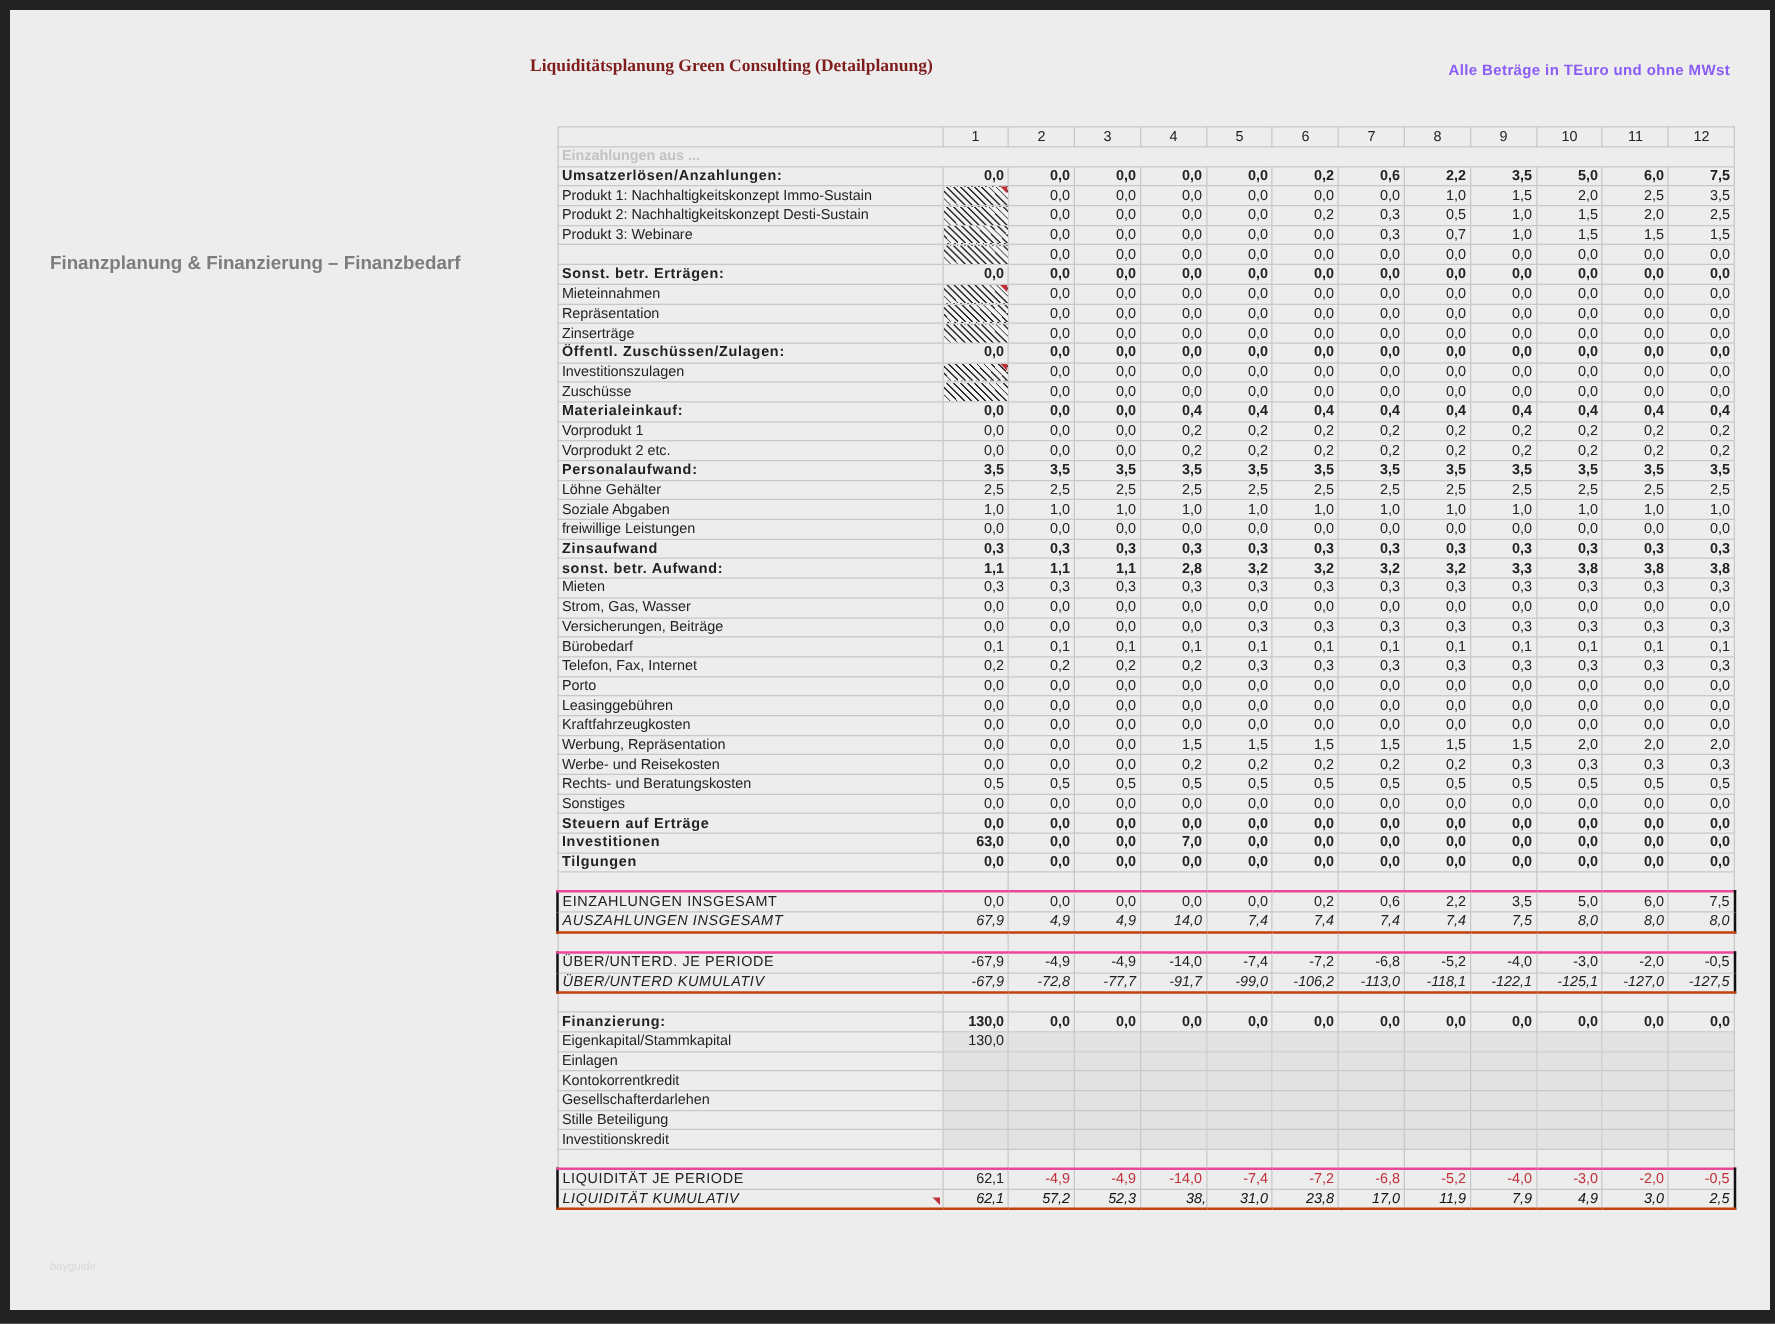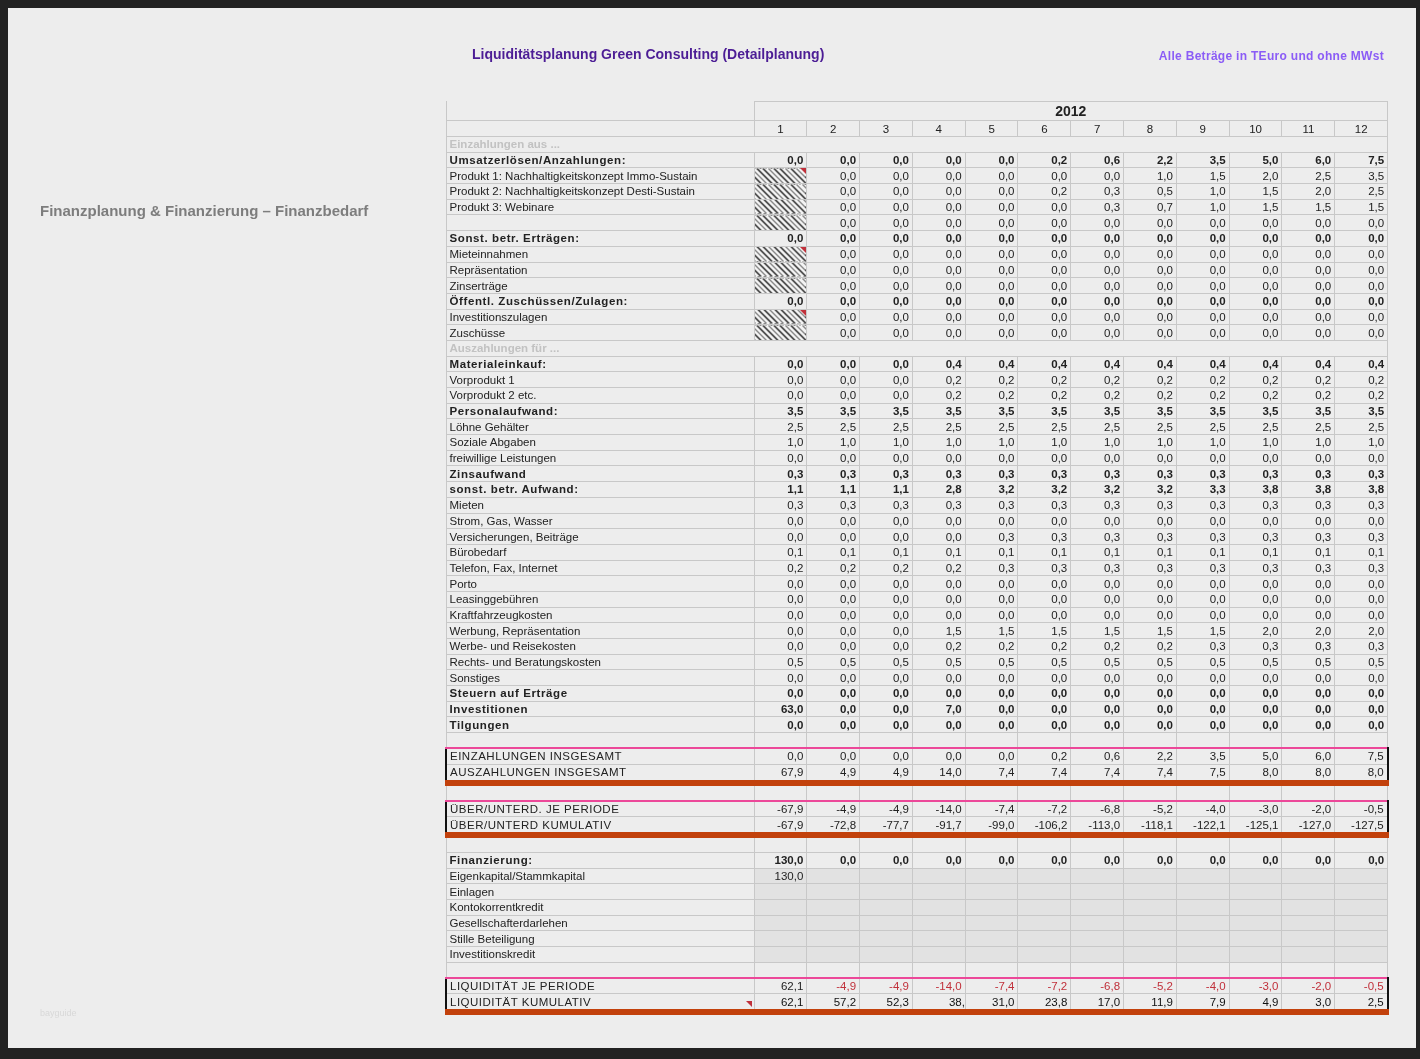--- a/index.html
+++ b/index.html
@@ -12,21 +12,21 @@
     background:#ededed;
   }
   .side-title {
     position:absolute; left:32px; top:189px; width:380px;
     font-size:15px; font-weight:bold; color:#7d7d7d; line-height:28px;
   }
   .watermark {
     position:absolute; left:32px; top:1000px; font-size:9px; color:#d8d8d8;
   }
   .doc-title {
-    position:absolute; left:464px; top:38px; font-size:14px; font-weight:bold; color:#4c1d95;
+    position:absolute; left:416px; top:38px; font-size:14px; font-weight:bold; color:#7f1d1d;font-family:Liberation Serif, serif;
   }
   .doc-note {
     position:absolute; right:32px; top:41px; font-size:12px; font-weight:bold; color:#8b5cf6;
     letter-spacing:0.3px;
   }
   table.grid {
     position:absolute; left:437px; top:93px;
     border-collapse:collapse; table-layout:fixed; width:942px;
     font-size:11.5px; color:#222;
   }
@@ -45,45 +45,41 @@
   td.first { border-left:2px solid #a8a8a8; }
   td.hatch {
     background: repeating-linear-gradient(45deg, #222 0 1px, #f3f3f3 1px 4px);
     position:relative;
   }
   .flag { position:absolute; right:0; top:0; width:0; height:0;
     border-top:6px solid #c0303a; border-left:6px solid transparent; }
   td.shade { background:#e2e2e2; }
   tr.blank td { height:14px; }
   tr.boxtop td { border-top:2px solid #ec4899; }
-  tr.boxbot td { border-bottom:6px solid #c2410c; }
+  tr.boxbot td { border-bottom:2px solid #c2410c;font-style:italic; }
   tr.boxtop td:first-child, tr.boxbot td:first-child, tr.boxmid td:first-child { border-left:2px solid #111; }
   tr.boxtop td:last-child, tr.boxbot td:last-child, tr.boxmid td:last-child { border-right:2px solid #111; }
   tr.caps td.lbl { letter-spacing:0.5px; }
   .neg { color:#c0303a; }
 </style>
 </head>
 <body>
 
 <div class="page">
   <div class="side-title">Finanzplanung &amp; Finanzierung – Finanzbedarf</div>
   <div class="watermark">bayguide</div>
   <div class="doc-title">Liquiditätsplanung Green Consulting (Detailplanung)</div>
   <div class="doc-note">Alle Beträge in TEuro und ohne MWst</div>
 
   <table class="grid">
     <colgroup>
       <col style="width:308px">
       <col span="12" style="width:52.8px">
     </colgroup>
     <tbody id="tbody">
-      <tr class="year">
-        <td style="border-top-color:transparent;border-left-color:#c8c8c8"></td>
-        <td class="first" colspan="12">2012</td>
-      </tr>
       <tr class="months" id="months-row">
         <td></td>
       <td class="first">1</td>
           <td>2</td>
           <td>3</td>
           <td>4</td>
           <td>5</td>
           <td>6</td>
           <td>7</td>
           <td>8</td>
@@ -274,23 +270,20 @@
           <td class="num"><span>0,0</span></td>
           <td class="num"><span>0,0</span></td>
           <td class="num"><span>0,0</span></td>
           <td class="num"><span>0,0</span></td>
           <td class="num"><span>0,0</span></td>
           <td class="num"><span>0,0</span></td>
           <td class="num"><span>0,0</span></td>
           <td class="num"><span>0,0</span></td>
           <td class="num"><span>0,0</span></td>
         </tr>
-        <tr class="section">
-          <td class="lbl" colspan="13">Auszahlungen für ...</td>
-        </tr>
         <tr class="bold">
           <td class="lbl">Materialeinkauf:</td>
           <td class="num first"><span>0,0</span></td>
           <td class="num"><span>0,0</span></td>
           <td class="num"><span>0,0</span></td>
           <td class="num"><span>0,4</span></td>
           <td class="num"><span>0,4</span></td>
           <td class="num"><span>0,4</span></td>
           <td class="num"><span>0,4</span></td>
           <td class="num"><span>0,4</span></td>

